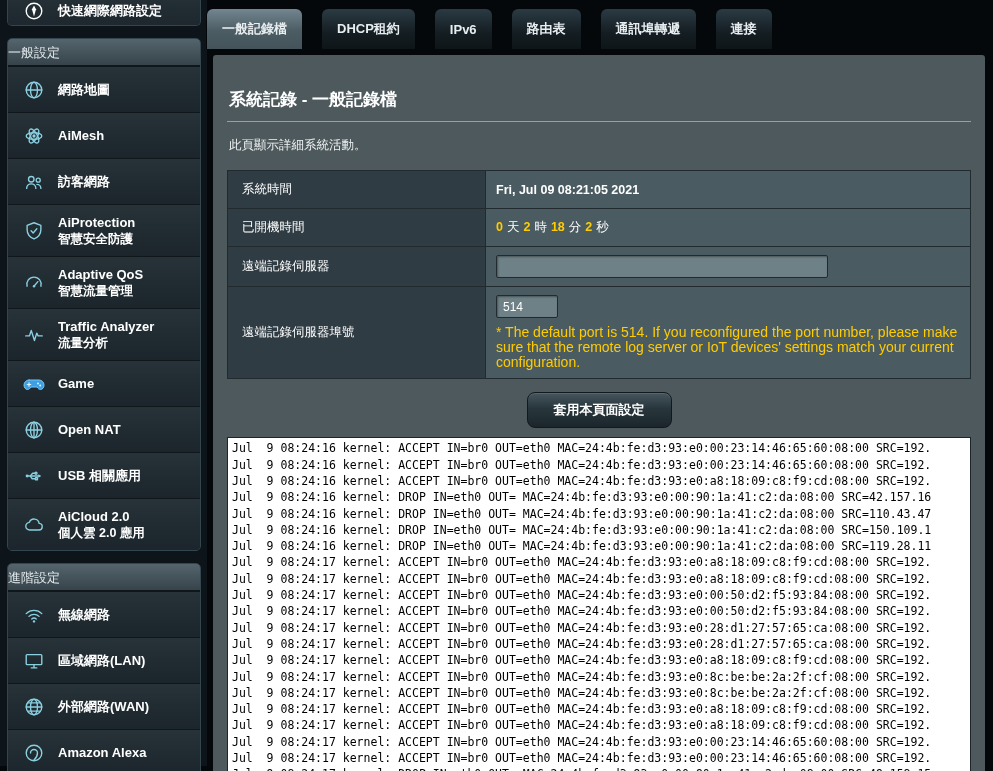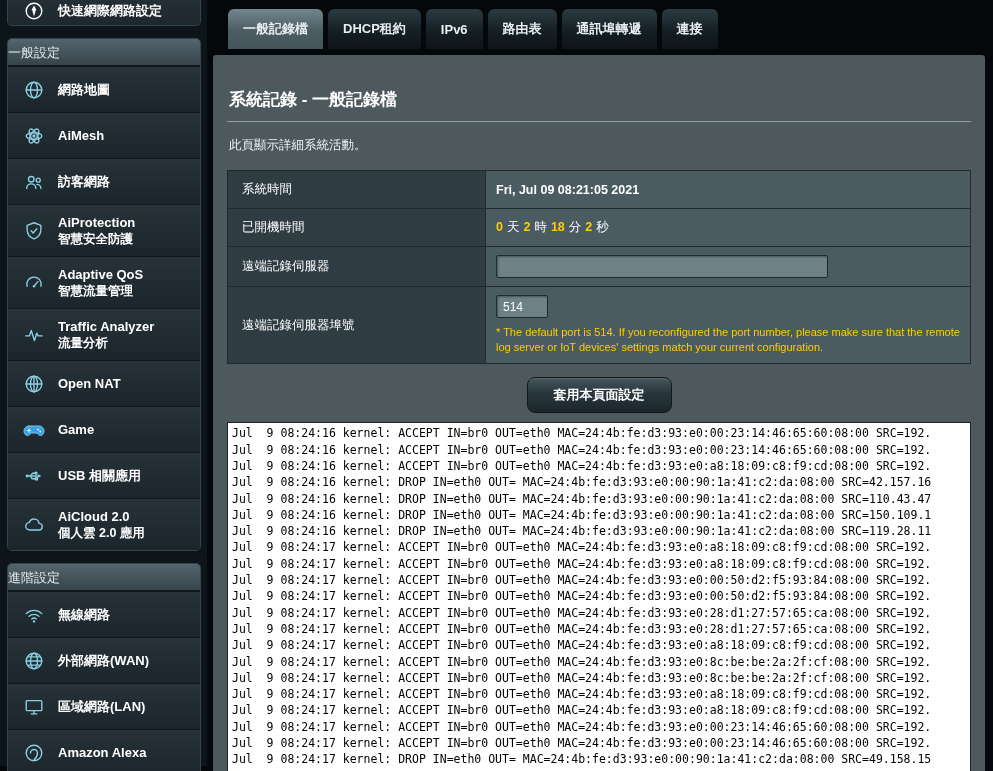--- a/index.html
+++ b/index.html
@@ -34,21 +34,21 @@
     cursor:pointer;
   }
   .nav-item.two-line { min-height:52px; }
   .nav-item:first-child { border-top:none; }
   .nav-icon { width:30px; min-width:30px; display:flex; justify-content:center; align-items:center; }
   .nav-icon svg { stroke:#8bd0e1; fill:none; stroke-width:1.5; stroke-linecap:round; stroke-linejoin:round; }
   .nav-label, .nav-sub { color:#ffffff; font-weight:bold; font-size:13px; line-height:16px; display:block; }
   .nav-sub { font-size:12.5px; }
 
   
-  .tabbar { position:absolute; left:227px; top:8px; display:flex; gap:3px; }
+  .tabbar { position:absolute; left:206px; top:8px; display:flex; gap:18px; }
   .tab {
     height:41px; padding:0 15px;
     display:flex; align-items:center;
     font-size:13px; font-weight:bold; color:#e8eef0;
     background:linear-gradient(180deg,#2b3b43,#141d22 60%,#0e1519);
     border:1px solid #05080a; border-bottom:none;
     border-radius:7px 7px 0 0; cursor:pointer;
   }
   .tab.active { background:linear-gradient(180deg,#72868f,#4c5c63 55%,#44535a); }
 
@@ -85,22 +85,22 @@
   .uptime .num { color:#FFCC00; font-weight:bold; }
 
   input.text-input {
     height:23px; background:#6e8187;
     border:1px solid #222b30; border-radius:2px;
     color:#ffffff; padding:0 6px; font-size:12px;
     font-family:"Liberation Sans", sans-serif;
     box-shadow:inset 1px 1px 2px rgba(0,0,0,.35);
   }
   .server-input { width:332px; }
-  .port-input { width:52px; display:block; }
-  .port-note { color:#FFCC00; font-size:11px; line-height:15px; margin-top:7px; max-width:660px; }
+  .port-input { width:62px; display:block; }
+  .port-note { color:#FFCC00; font-size:14px; line-height:15px; margin-top:7px; max-width:660px; }
 
   .btn-row { text-align:center; margin:13px 0 9px 0; }
   .apply-btn {
     padding:8px 26px; font-size:13px; font-weight:bold; color:#ffffff;
     background:linear-gradient(180deg,#46565e,#28363c 45%,#1b262c);
     border:1px solid #11191d; border-radius:8px;
     box-shadow:inset 0 1px 0 rgba(255,255,255,.10);
     cursor:pointer; font-family:"Liberation Sans", sans-serif;
   }
 
@@ -203,39 +203,39 @@
           </svg>
       </span>
       <span>
         <span class="nav-label">Traffic Analyzer</span>
         <span class="nav-sub">流量分析</span>
       </span>
     </div>
 
     <div class="nav-item">
       <span class="nav-icon">
-        <svg width="22" height="22" viewBox="0 0 24 24">
-            <circle cx="12" cy="12" r="8.5"></circle>
-            <path d="M3.5 12h17M12 3.5v17"></path>
-            <ellipse cx="12" cy="12" rx="3.8" ry="8.5"></ellipse>
-          </svg>
-      </span>
-      <span class="nav-label">Open NAT</span>
-    </div>
-
-    <div class="nav-item">
-      <span class="nav-icon">
         <svg width="24" height="24" viewBox="0 0 24 24">
             <path d="M7 8h10a5 5 0 0 1 5 5c0 2.5-1.5 4.5-3.5 4.5-1.5 0-2.5-1-3.5-2.5h-6c-1 1.5-2 2.5-3.5 2.5C3.5 17.5 2 15.5 2 13a5 5 0 0 1 5-5z" fill="#3b9fe6" stroke="#7cc4ef" stroke-width="1"></path>
             <path d="M7 10.8v3.4M5.3 12.5h3.4" stroke="#e2f2fc" stroke-width="1.2"></path>
             <circle cx="16" cy="11.6" r="1" fill="#e2f2fc" stroke="none"></circle>
             <circle cx="18.2" cy="13.6" r="1" fill="#e2f2fc" stroke="none"></circle>
           </svg>
       </span>
       <span class="nav-label">Game</span>
+    </div>
+
+    <div class="nav-item">
+      <span class="nav-icon">
+        <svg width="22" height="22" viewBox="0 0 24 24">
+            <circle cx="12" cy="12" r="8.5"></circle>
+            <path d="M3.5 12h17M12 3.5v17"></path>
+            <ellipse cx="12" cy="12" rx="3.8" ry="8.5"></ellipse>
+          </svg>
+      </span>
+      <span class="nav-label">Open NAT</span>
     </div>
 
     <div class="nav-item">
       <span class="nav-icon">
         <svg width="22" height="22" viewBox="0 0 24 24">
             <circle cx="4.5" cy="12" r="1.6" fill="#8bd0e1" stroke="none"></circle>
             <path d="M4.5 12h13"></path>
             <path d="M20 12l-3.2-1.9v3.8z" fill="#8bd0e1" stroke="none"></path>
             <path d="M8 12l2.5-3h2.5M8 12l2 3h3"></path>
             <circle cx="14.2" cy="9" r="1.1"></circle>
@@ -269,37 +269,37 @@
             <path d="M9.5 16.3a4 4 0 0 1 5 0"></path>
             <circle cx="12" cy="19" r="1.3" fill="#8bd0e1" stroke="none"></circle>
           </svg>
       </span>
       <span class="nav-label">無線網路</span>
     </div>
 
     <div class="nav-item">
       <span class="nav-icon">
         <svg width="22" height="22" viewBox="0 0 24 24">
+            <rect x="3.5" y="5" width="17" height="11" rx="1"></rect>
+            <path d="M9 19.5h6M12 16v3.5"></path>
+          </svg>
+      </span>
+      <span class="nav-label">區域網路(LAN)</span>
+    </div>
+
+    <div class="nav-item">
+      <span class="nav-icon">
+        <svg width="22" height="22" viewBox="0 0 24 24">
             <circle cx="12" cy="12" r="8.5"></circle>
             <ellipse cx="12" cy="12" rx="3.8" ry="8.5"></ellipse>
             <path d="M3.5 12h17"></path>
             <path d="M5 7.5h14M5 16.5h14"></path>
           </svg>
       </span>
       <span class="nav-label">外部網路(WAN)</span>
-    </div>
-
-    <div class="nav-item">
-      <span class="nav-icon">
-        <svg width="22" height="22" viewBox="0 0 24 24">
-            <rect x="3.5" y="5" width="17" height="11" rx="1"></rect>
-            <path d="M9 19.5h6M12 16v3.5"></path>
-          </svg>
-      </span>
-      <span class="nav-label">區域網路(LAN)</span>
     </div>
 
     <div class="nav-item">
       <span class="nav-icon">
         <svg width="22" height="22" viewBox="0 0 24 24">
             <circle cx="12" cy="12" r="8.5"></circle>
             <path d="M8.2 12a3.8 3.8 0 0 1 7.6 0c0 3.4-2.3 6.2-3.8 7.6"></path>
           </svg>
       </span>
       <span class="nav-label">Amazon Alexa</span>

